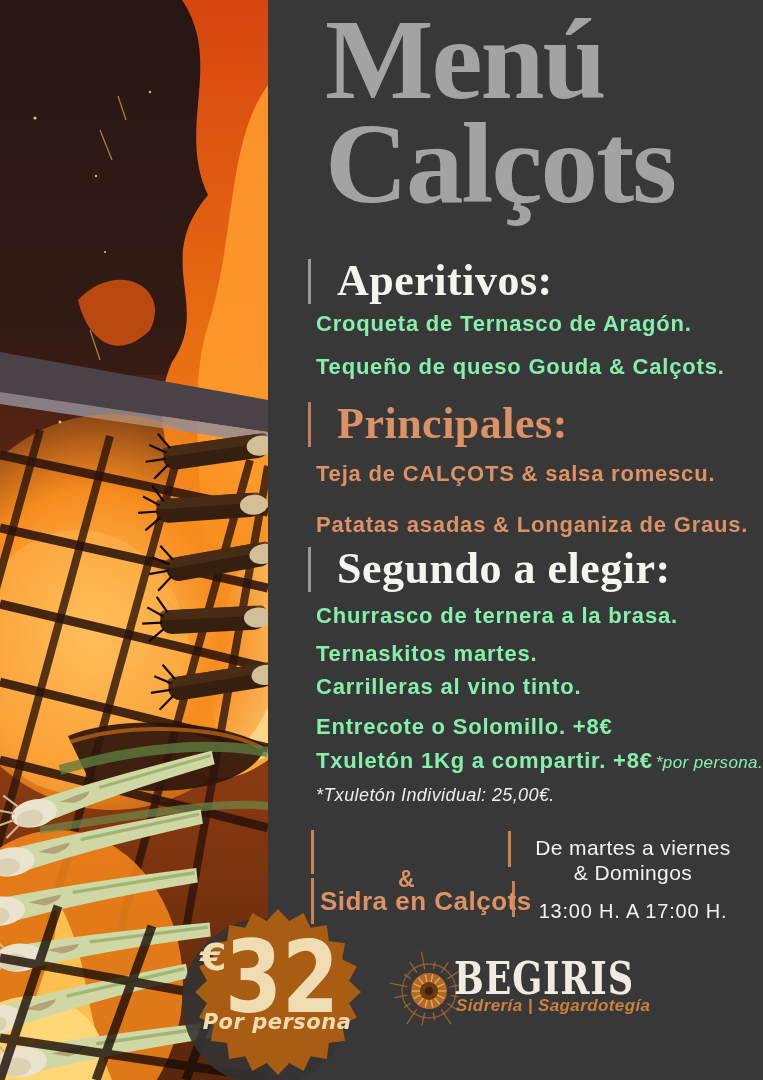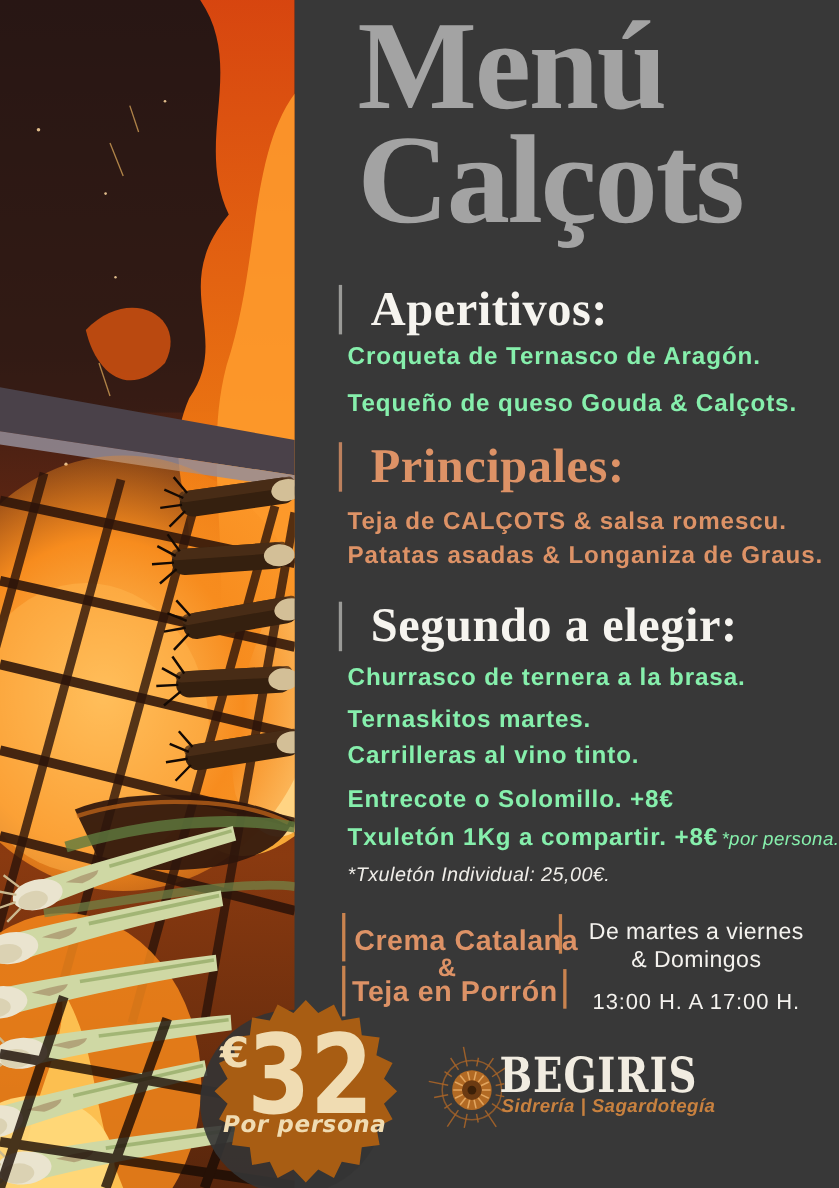--- a/index.html
+++ b/index.html
@@ -170,37 +170,36 @@
     <div>Menú</div>
     <div>Calçots</div>
   </div>
 
   <h2 class="sec-head" style="top:259px">Aperitivos:</h2>
   <p class="item" style="top:311px">Croqueta de Ternasco de Aragón.</p>
   <p class="item" style="top:354px">Tequeño de queso Gouda &amp; Calçots.</p>
 
   <h2 class="sec-head orange" style="top:402px">Principales:</h2>
   <p class="item orange" style="top:461px">Teja de CALÇOTS &amp; salsa romescu.</p>
-  <p class="item orange" style="top:492px">Patatas asadas &amp; Longaniza de Graus.</p>
+  <p class="item orange" style="top:512px">Patatas asadas &amp; Longaniza de Graus.</p>
 
   <h2 class="sec-head" style="top:547px">Segundo a elegir:</h2>
   <p class="item" style="top:603px">Churrasco de ternera a la brasa.</p>
   <p class="item" style="top:641px">Ternaskitos martes.</p>
   <p class="item" style="top:674px">Carrilleras al vino tinto.</p>
   <p class="item" style="top:714px">Entrecote o Solomillo. +8€</p>
   <p class="item" style="top:748px"><span>Txuletón 1Kg a compartir. +8€</span><span class="suffix">*por persona.</span></p>
   <p class="note" style="top:785px">*Txuletón Individual: 25,00€.</p>
 
   <div class="vbar" style="left:311px;top:830px;height:44px"></div>
   <div class="vbar" style="left:508px;top:831px;height:36px"></div>
   <div class="vbar" style="left:311px;top:878px;height:46px"></div>
   <div class="vbar" style="left:512px;top:881px;height:36px"></div>
-  <p class="dessert-line" style="left:322px;top:840px">Crema Catalana</p>
   <p class="dessert-amp" style="left:398px;top:866px">&amp;</p>
-  <p class="dessert-line" style="left:320px;top:886px">Teja en Porrón</p>
+  <p class="dessert-line" style="left:320px;top:886px">Sidra en Calçots</p>
 
   <div class="schedule">
     <div>De martes a viernes</div>
     <div>&amp; Domingos</div>
     <div class="hours">13:00 H. A 17:00 H.</div>
   </div>
 
   <svg class="badge" width="196" height="186" viewBox="0 0 196 186">
     <circle cx="88" cy="104" r="84" fill="#343434" opacity=".9"></circle>
     <polygon id="badge-star" fill="#a85d13" points="100.0,11.0 111.3,22.9 125.6,15.1 132.7,29.8 148.8,26.9 150.9,43.1 167.1,45.2 164.2,61.3 178.9,68.4 171.1,82.7 183.0,94.0 171.1,105.3 178.9,119.6 164.2,126.7 167.1,142.8 150.9,144.9 148.8,161.1 132.7,158.2 125.6,172.9 111.3,165.1 100.0,177.0 88.7,165.1 74.4,172.9 67.3,158.2 51.2,161.1 49.1,144.9 32.9,142.8 35.8,126.7 21.1,119.6 28.9,105.3 17.0,94.0 28.9,82.7 21.1,68.4 35.8,61.3 32.9,45.2 49.1,43.1 51.2,26.9 67.3,29.8 74.4,15.1 88.7,22.9"></polygon>

